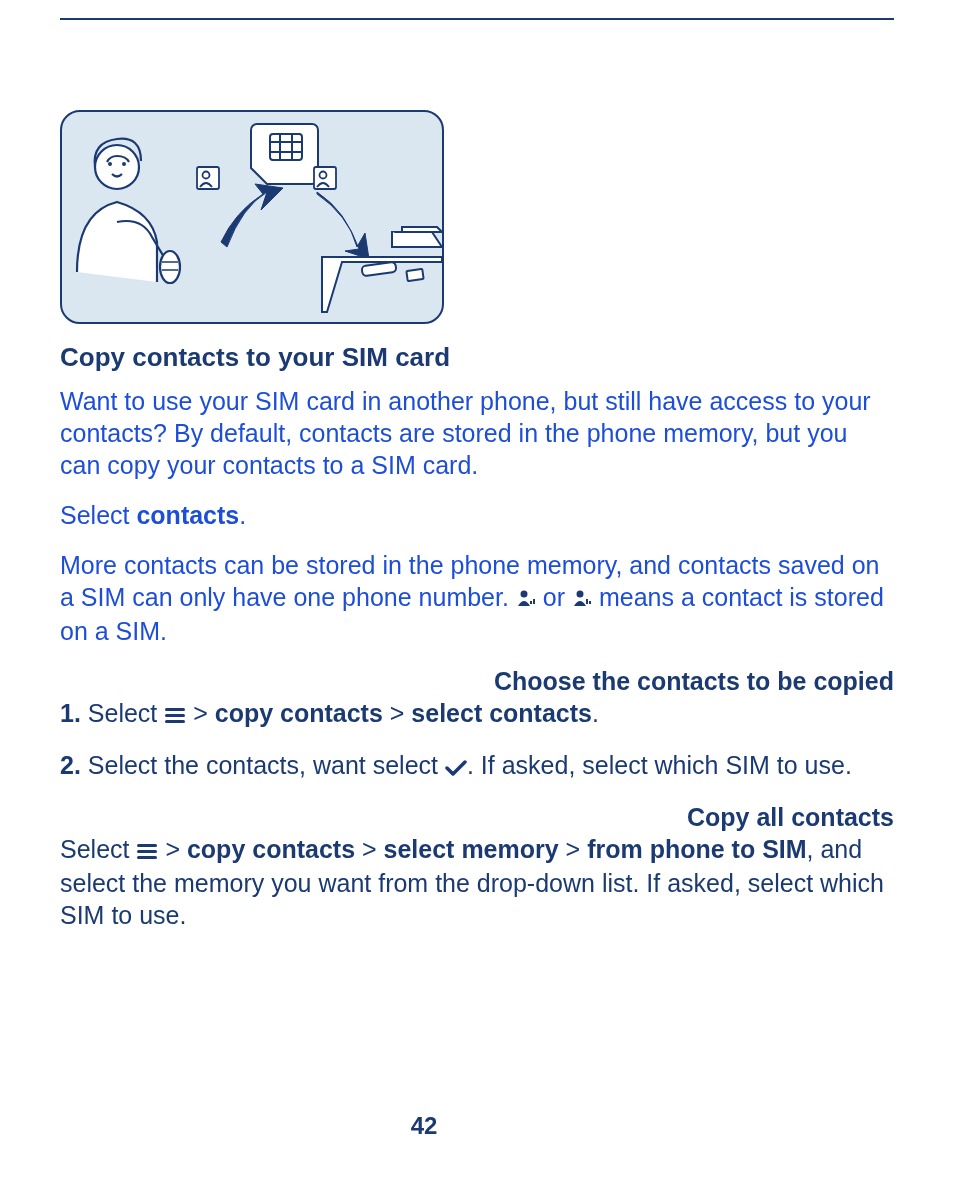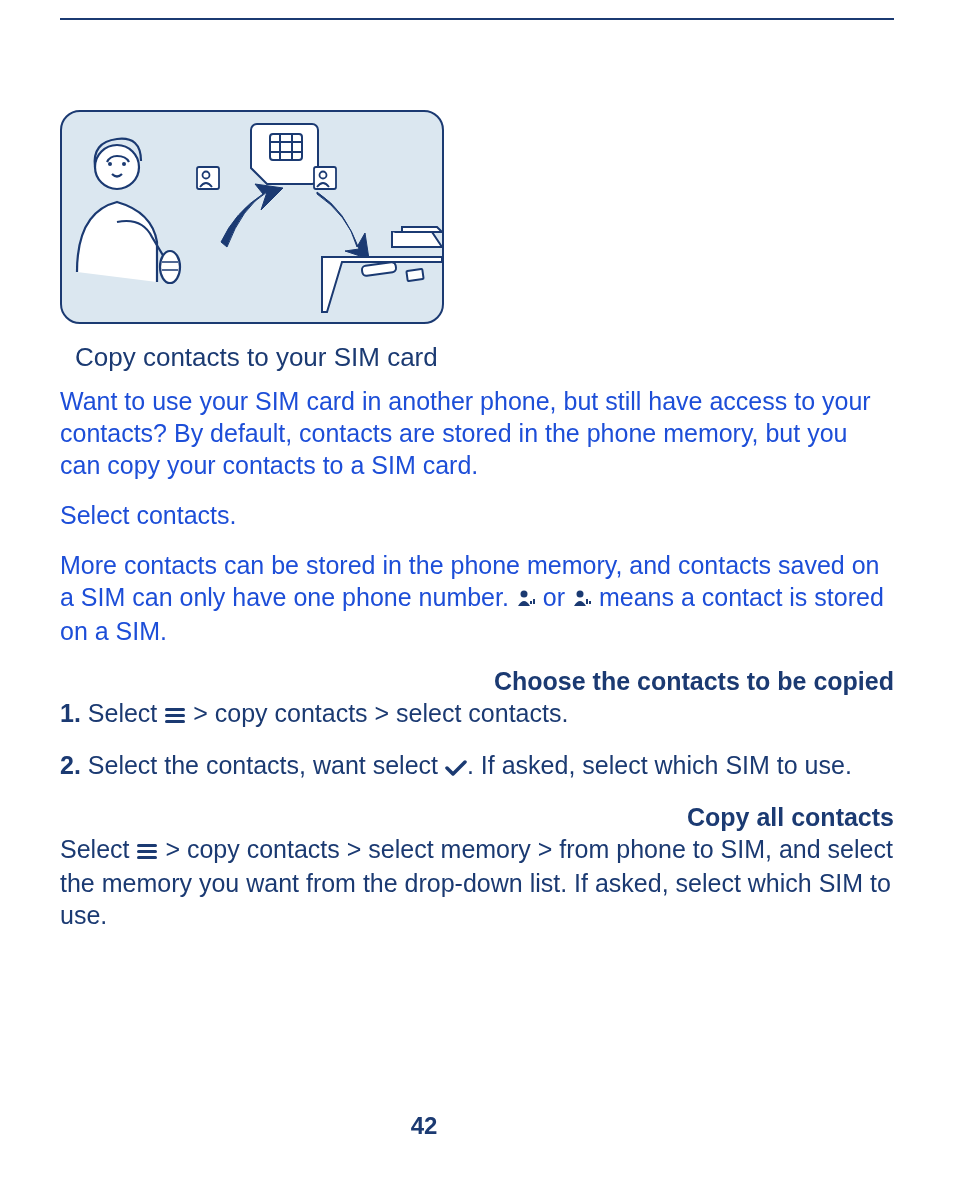--- a/index.html
+++ b/index.html
@@ -35,33 +35,33 @@
     border-radius: 20px;
     position: relative;
     overflow: hidden;
   }
   .figure svg {
     position: absolute;
     left: 0; top: 0;
   }
   h2.section-title {
     font-size: 26px;
-    font-weight: normal;
-    color: #1b3a72;
-    margin: 18px 0 12px 15px;
+    font-weight: bold;
+    color: #1b3a72;
+    margin: 18px 0 12px 0;
   }
   p.body {
     font-size: 25px;
     line-height: 1.28;
     color: #1d4ed8;
     margin: 0 0 18px 0;
     font-weight: 400;
   }
   .bold {
-    font-weight: normal;
+    font-weight: bold;
     margin-top: 47px;
   }
   .subhead {
     font-size: 25px;
     font-weight: bold;
     color: #1b3a72;
     margin: 0;
     line-height: 1.28;
     text-align: right;
   }

